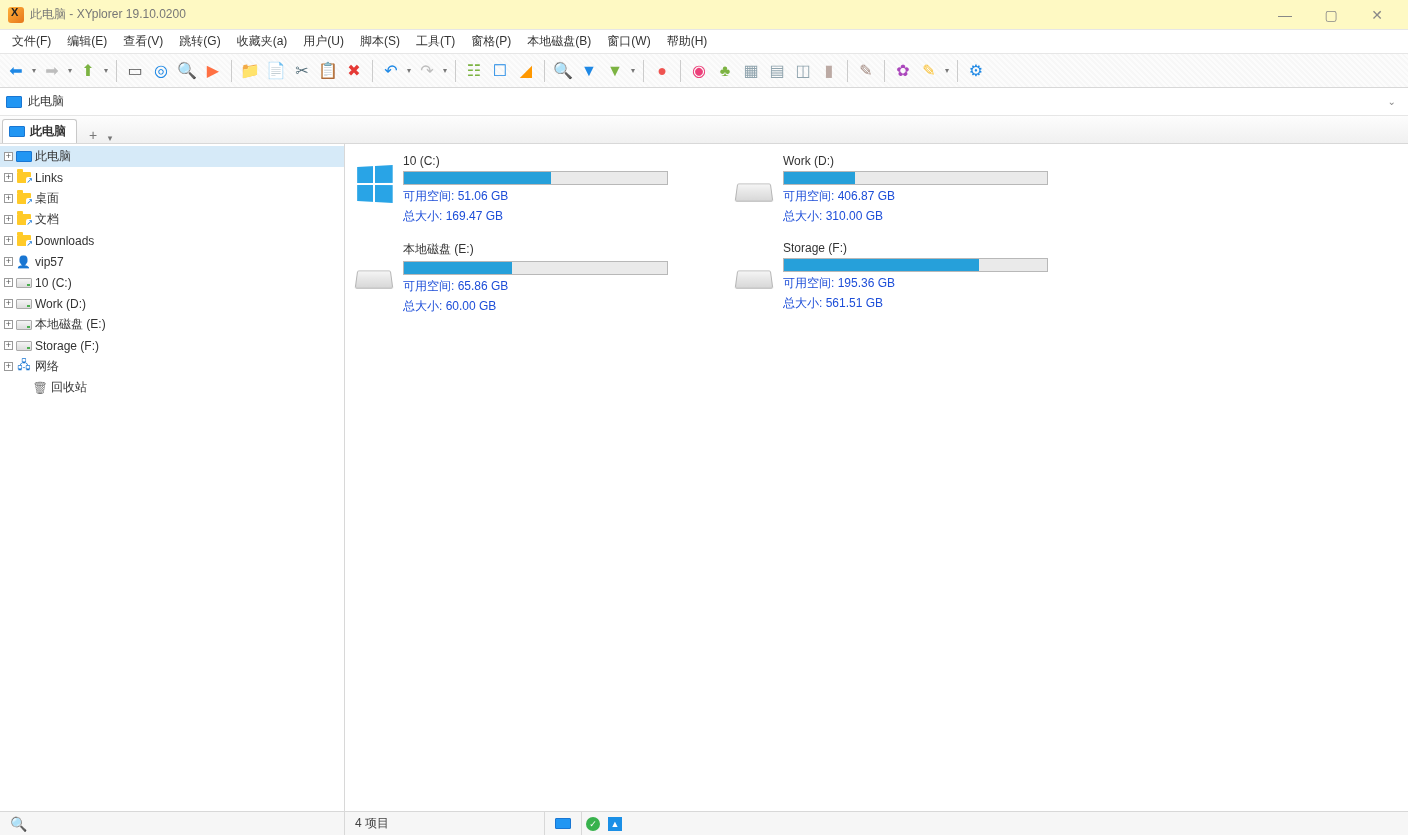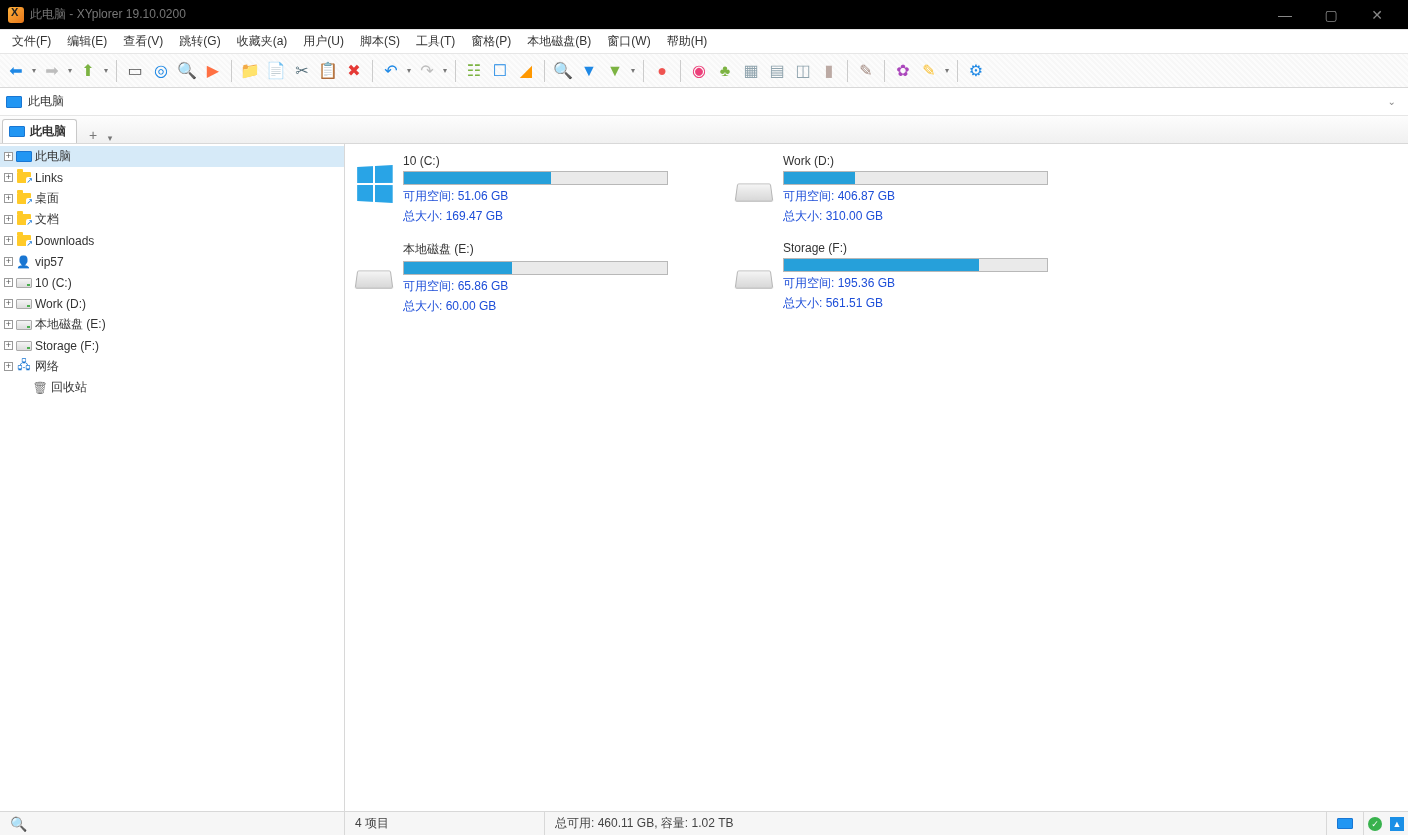--- a/index.html
+++ b/index.html
@@ -1,19 +1,19 @@
 <!DOCTYPE html>
 <html><head>
 <meta charset="utf-8">
 <style>
 * { box-sizing: border-box; margin: 0; padding: 0; font-family: "Microsoft YaHei", "Segoe UI", sans-serif; }
 body { width: 1408px; height: 835px; background: #fff; overflow: hidden; font-size: 12px; color: #333; display: flex; flex-direction: column; }
 
 
-.titlebar { height: 30px; background: #000000; display: flex; align-items: center; padding: 0 8px; border-bottom: 1px solid #e6e6e6; }
+.titlebar { height: 30px; background: #fef9c3; display: flex; align-items: center; padding: 0 8px; border-bottom: 1px solid #e6e6e6; }
 .titlebar .app-icon { width: 16px; height: 16px; background: linear-gradient(135deg,#ffb13b,#e6761a); border-radius: 3px; position: relative; margin-right: 6px; }
 .titlebar .app-icon::after { content:"X"; position:absolute; left:3px; top:-1px; font-size:11px; font-weight:bold; color:#222; }
 .titlebar .title { color:#777; font-size:12px; }
 .titlebar .win-controls { margin-left:auto; display:flex; }
 .titlebar .win-controls div { width:46px; height:30px; display:flex; align-items:center; justify-content:center; color:#888; font-size:14px; }
 
 
 .menubar { height: 24px; background:#fff; display:flex; align-items:center; padding:0 4px; font-size:12px; color:#333; border-bottom:1px solid #e6e6e6;}
 .menubar .menu-item { padding:2px 8px; }
 
@@ -377,21 +377,20 @@
         </div>
       </div>
   </div>
 </div>
 
 <div class="statusbar">
   <div class="sec search">
       <span class="mag">🔍</span>
     </div>
   <div class="sec" style="width:200px">4 项目</div>
-  <div class="sec flex">总可用: 460.11 GB, 容量: 1.02 TB</div>
   <div class="sec">
     <span class="ico-pc" style="display:inline-block"></span>
   </div>
   <div class="sec end">
       <div class="badge-ok">✓</div>
     </div>
   <div class="sec end">
       <div class="badge-up">▲</div>
     </div>
 </div>

